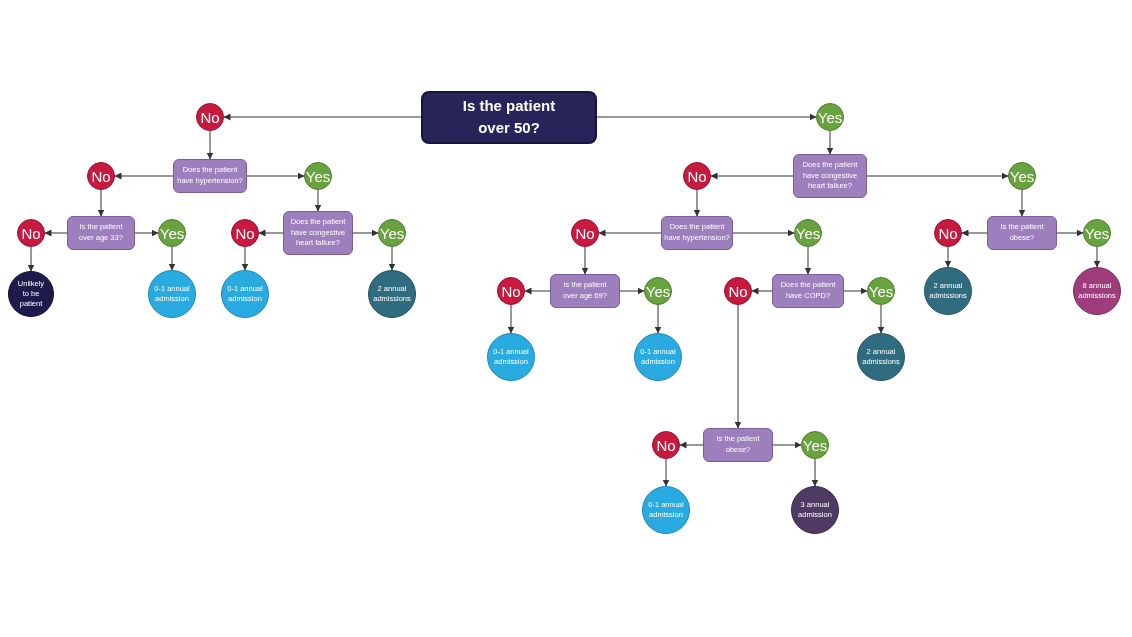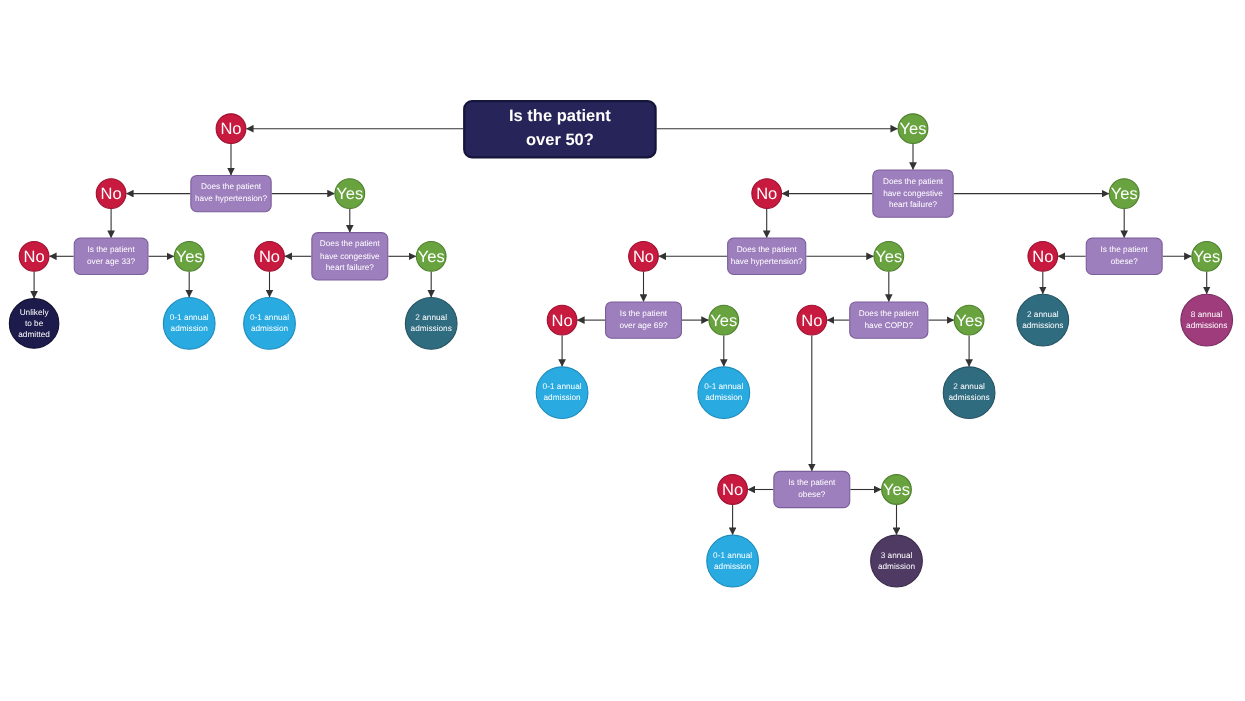--- a/index.html
+++ b/index.html
@@ -145,21 +145,21 @@
     </div>
     <div class="node decision" style="left: 934px; top: 219px; width: 28px; height: 28px; background: rgb(200, 25, 62); border-color: rgb(157, 16, 48);">
       <span class="lbl">No</span>
     </div>
     <div class="node decision" style="left: 1083px; top: 219px; width: 28px; height: 28px; background: rgb(104, 163, 63); border-color: rgb(78, 127, 45);">
       <span class="lbl">Yes</span>
     </div>
     <div class="node result" style="left: 8px; top: 271px; width: 46px; height: 46px; background: rgb(28, 27, 75); border-color: rgb(16, 15, 48);">
       <span class="lbl">Unlikely
 to be
-admitted</span>
+patient</span>
     </div>
     <div class="node result" style="left: 148px; top: 270px; width: 48px; height: 48px; background: rgb(41, 171, 226); border-color: rgb(27, 139, 187);">
       <span class="lbl">0-1 annual
 admission</span>
     </div>
     <div class="node result" style="left: 221px; top: 270px; width: 48px; height: 48px; background: rgb(41, 171, 226); border-color: rgb(27, 139, 187);">
       <span class="lbl">0-1 annual
 admission</span>
     </div>
     <div class="node result" style="left: 368px; top: 270px; width: 48px; height: 48px; background: rgb(48, 108, 128); border-color: rgb(35, 82, 97);">

